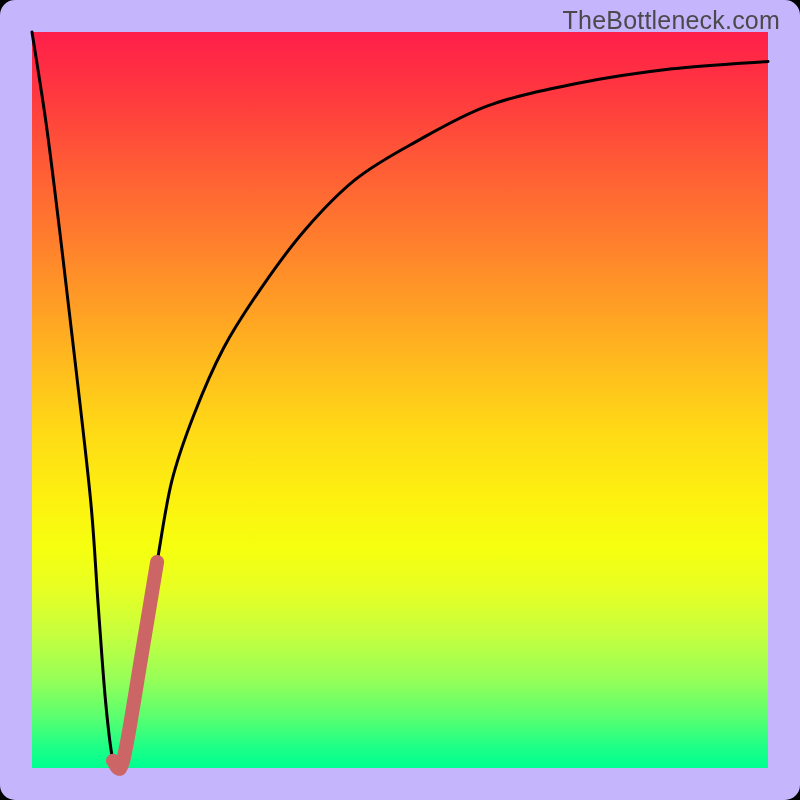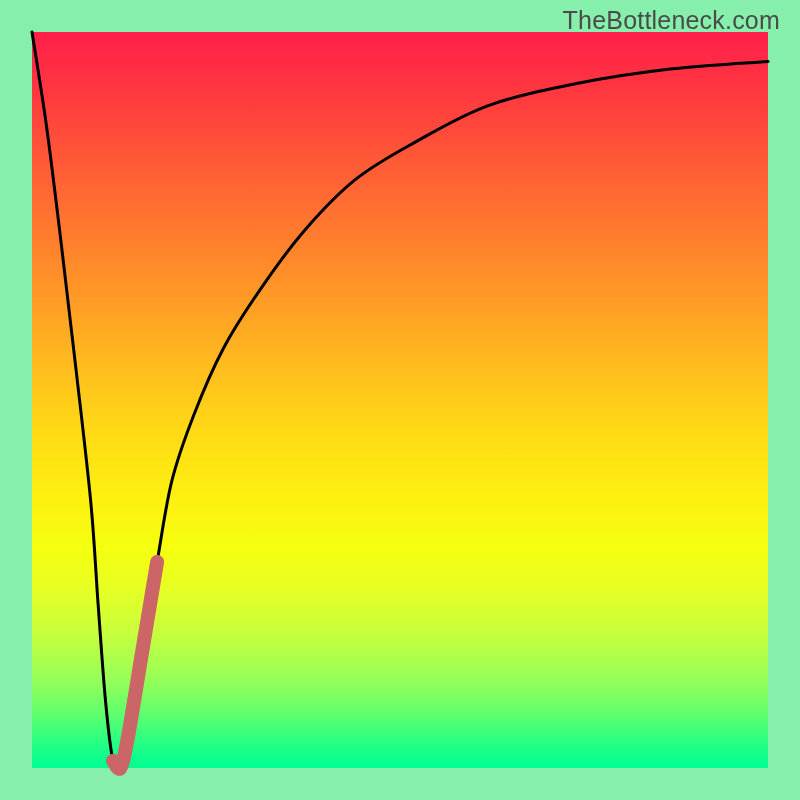--- a/index.html
+++ b/index.html
@@ -7,21 +7,22 @@
     padding: 0;
     width: 800px;
     height: 800px;
     overflow: hidden;
     background: #000;
   }
   .frame {
     position: relative;
     width: 800px;
     height: 800px;
-    background: #86efac;
+    background: #c4b5fd;
+    border-radius: 15px;
   }
   .plot-area {
     position: absolute;
     left: 32px;
     top: 32px;
     width: 736px;
     height: 736px;
     background: linear-gradient(to bottom,
       #ff1f4a 0%,
       #ff3a3e 9%,

